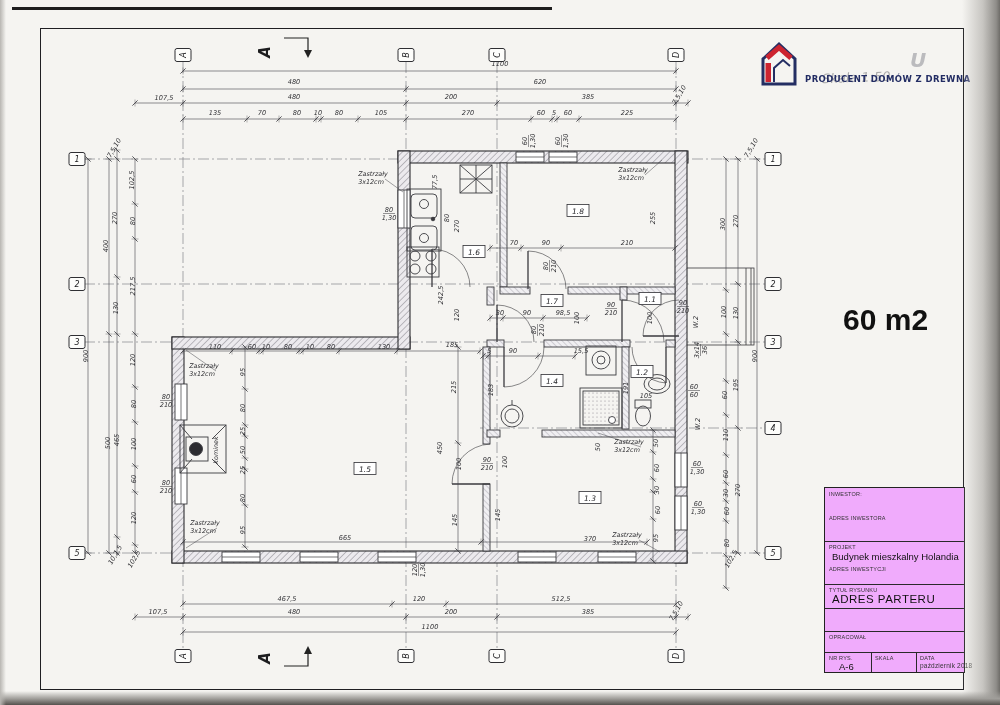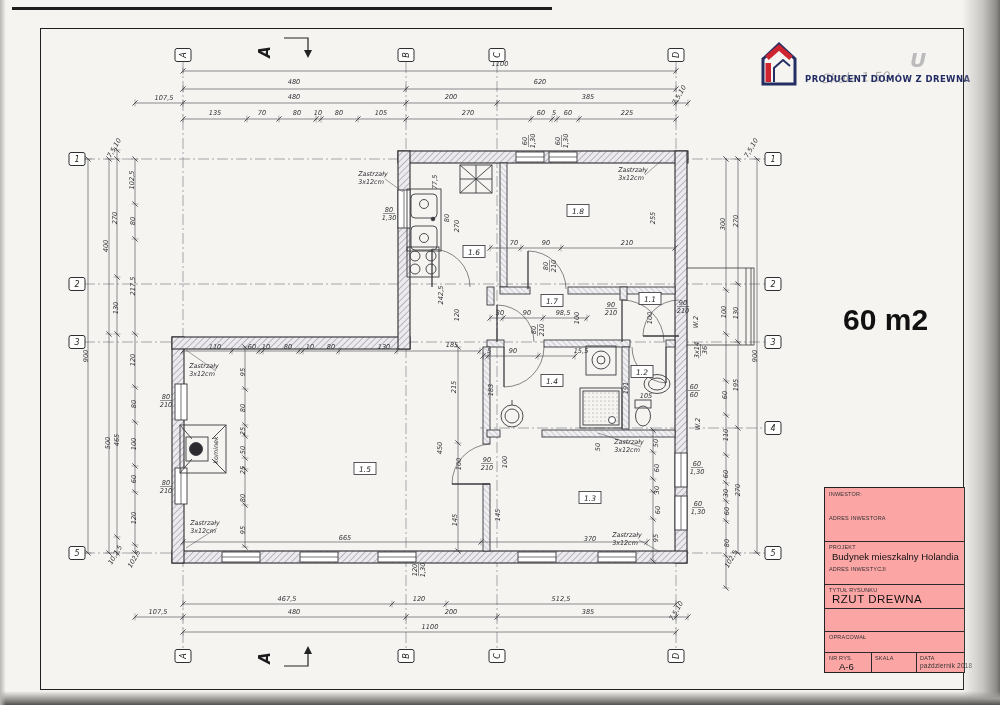--- a/index.html
+++ b/index.html
@@ -25,21 +25,21 @@
   .logo .ghost{position:absolute;left:158px;top:12px;font-size:20px;font-weight:bold;font-style:italic;
                color:#8d8d95;opacity:.55;}
   .logo .tagline{position:absolute;left:53px;top:38px;font-size:8.5px;font-weight:bold;
                  letter-spacing:.4px;color:#222c63;white-space:nowrap;}
   .logo .watermark{position:absolute;left:70px;top:34px;font-size:13px;font-style:italic;
                    color:#77777b;opacity:.6;transform:rotate(-2deg);white-space:nowrap;}
   
   .area{position:absolute;left:843px;top:303px;font-size:30px;font-weight:bold;color:#111;
         font-family:"Liberation Sans", sans-serif;}
   
-  .tblock{position:absolute;left:824px;top:487px;width:139px;height:184px;background:#fca5a5;
+  .tblock{position:absolute;left:824px;top:487px;width:139px;height:184px;background:#f0abfc;
           border:1.2px solid #222;font-family:"Liberation Sans", sans-serif;color:#1c1c1c;}
   .tb-row{position:absolute;left:0;width:100%;border-top:1px solid #2a2a2a;box-sizing:border-box;}
   .tb-label{position:absolute;font-size:5.5px;letter-spacing:.2px;color:#333;white-space:nowrap;}
   .tb-value-md{position:absolute;font-size:9.5px;color:#111;white-space:nowrap;}
   .tb-value-lg{position:absolute;font-size:11.5px;color:#111;letter-spacing:.5px;white-space:nowrap;}
   .tb-cell{position:absolute;top:0;height:100%;border-left:1px solid #2a2a2a;box-sizing:border-box;}
 </style>
 </head>
 <body>
 
@@ -945,21 +945,21 @@
     <div class="tb-label" style="left:4px;top:27px;">ADRES INWESTORA</div>
 
     <div class="tb-row" style="top:53px;height:43px;">
       <div class="tb-label" style="left:4px;top:2px;">PROJEKT</div>
       <div class="tb-value-md" style="left:7px;top:9px;">Budynek mieszkalny Holandia</div>
       <div class="tb-label" style="left:4px;top:24px;">ADRES INWESTYCJI</div>
     </div>
 
     <div class="tb-row" style="top:96px;height:24px;">
       <div class="tb-label" style="left:4px;top:2px;">TYTUŁ RYSUNKU</div>
-      <div class="tb-value-lg" style="left:7px;top:8px;">RZUT DREWNA</div>
+      <div class="tb-value-lg" style="left:7px;top:8px;">ADRES PARTERU</div>
     </div>
 
     <div class="tb-row" style="top:120px;height:23px;"></div>
 
     <div class="tb-row" style="top:143px;height:21px;">
       <div class="tb-label" style="left:4px;top:2px;">OPRACOWAŁ</div>
     </div>
 
     <div class="tb-row" style="top:164px;height:20px;">
       <div class="tb-label" style="left:4px;top:2px;">NR RYS.</div>

